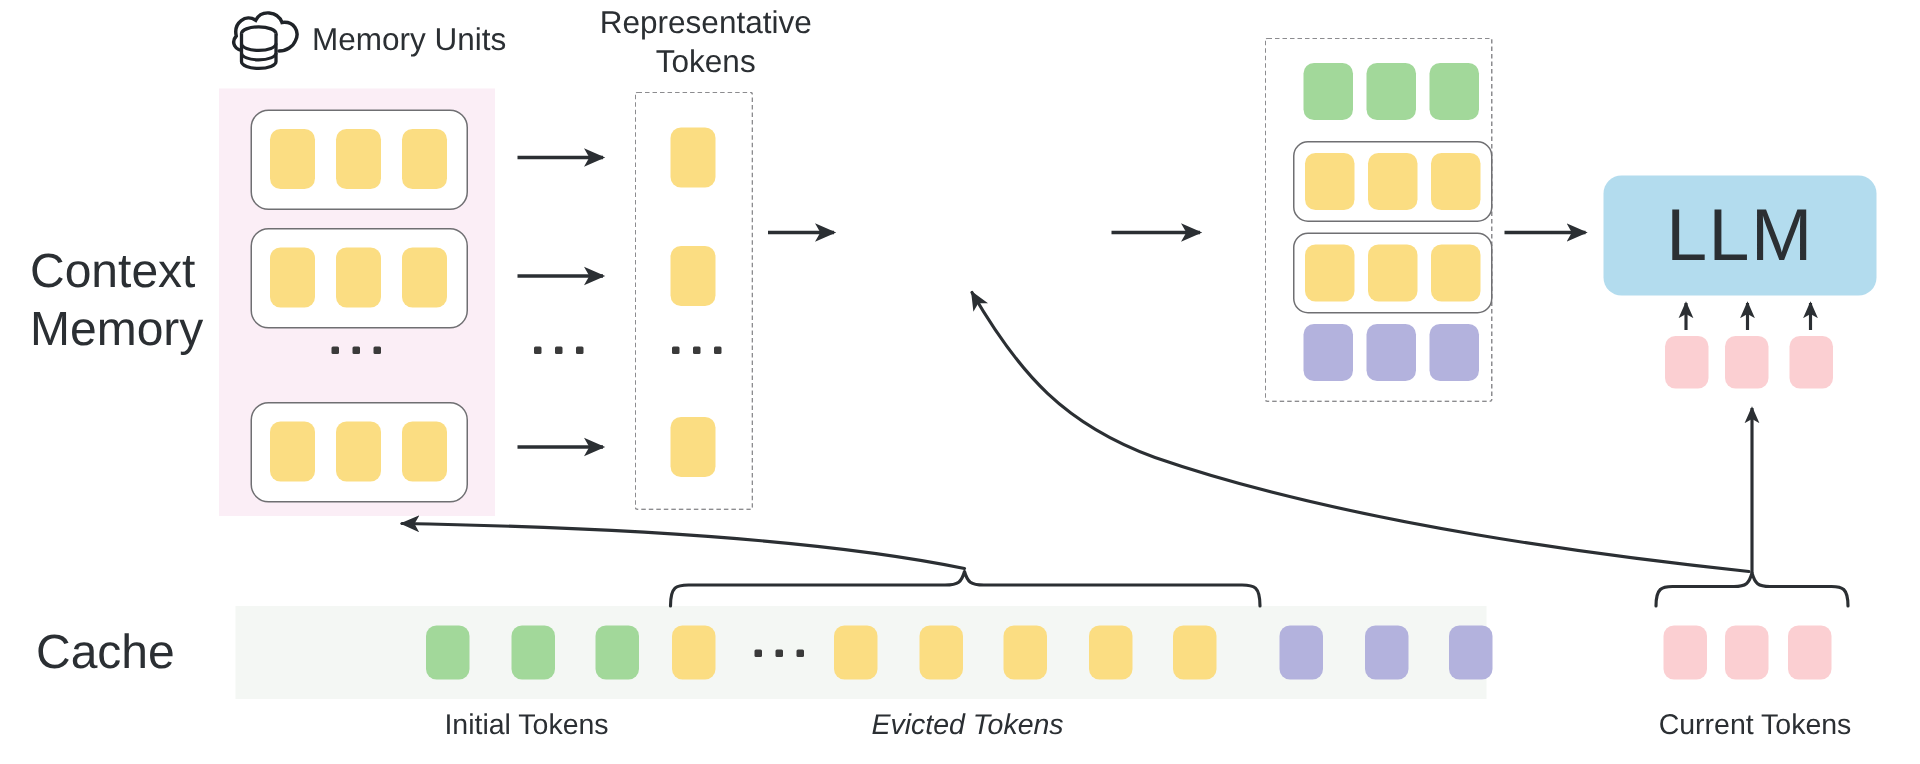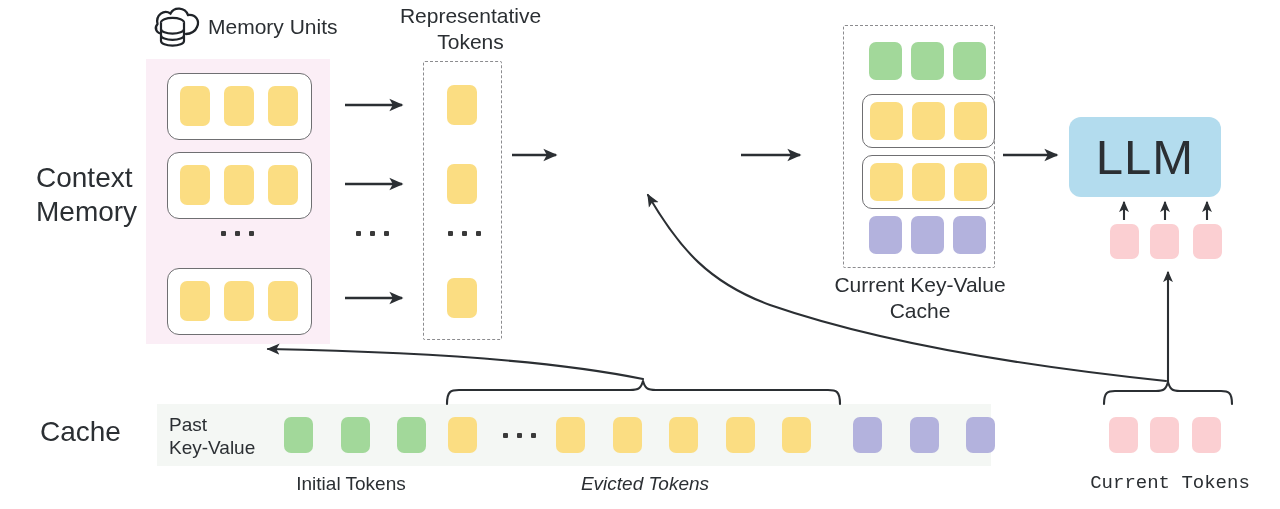--- a/index.html
+++ b/index.html
@@ -7,21 +7,21 @@
   body{
     width:1280px;height:509px;background:#ffffff;
     font-family:"Liberation Sans", sans-serif;
     color:#2b2f33;overflow:hidden;position:relative;
   }
   #stage{position:absolute;left:0;top:0;width:1280px;height:509px;}
   .abs{position:absolute;}
 
   
   .lbl{position:absolute;color:#2b2f33;line-height:1.22;white-space:pre-line;}
-  .lbl-big{font-size:28px;margin-left:16px;}
+  .lbl-big{font-size:32px;}
   .lbl-mid{font-size:21px;}
   .lbl-sm{font-size:19px;}
   .center{text-align:center;}
 
   
   .tok{position:absolute;border-radius:7px;}
   .tok-y{background:#fbdd82;}
   .tok-g{background:#a2d89a;}
   .tok-p{background:#b3b2dd;}
   .tok-r{background:#fbcfd2;}
@@ -136,33 +136,29 @@
   <div class="kv-row-box" style="left:862px;top:155px;width:131px;height:52px;">
     <div class="tok tok-y" style="left:7px;top:7px;width:33px;height:38px;"></div>
     <div class="tok tok-y" style="left:49px;top:7px;width:33px;height:38px;"></div>
     <div class="tok tok-y" style="left:91px;top:7px;width:33px;height:38px;"></div>
   </div>
 
   <div class="tok tok-p" style="left:869px;top:216px;width:33px;height:38px;"></div>
   <div class="tok tok-p" style="left:911px;top:216px;width:33px;height:38px;"></div>
   <div class="tok tok-p" style="left:953px;top:216px;width:33px;height:38px;"></div>
 
-  <div class="lbl lbl-mid center" style="left:822px;top:272px;width:196px;">Current Key-Value
-Cache</div>
-
-  <div class="llm-box" style="left:1069px;top:117px;width:152px;height:80px;">LLM</div>
+
+  <div class="llm-box" style="left:1069px;top:117px;width:182px;height:80px;">LLM</div>
 
   <div class="tok tok-r" style="left:1110px;top:224px;width:29px;height:35px;"></div>
   <div class="tok tok-r" style="left:1150px;top:224px;width:29px;height:35px;"></div>
   <div class="tok tok-r" style="left:1193px;top:224px;width:29px;height:35px;"></div>
 
   <div class="inputs-strip" style="left:157px;top:404px;width:834px;height:62px;"></div>
 
-  <div class="lbl lbl-sm" style="left:169px;top:413px;width:120px;">Past
-Key-Value</div>
 
   <div class="tok tok-g" style="left:284px;top:417px;width:29px;height:36px;"></div>
   <div class="tok tok-g" style="left:341px;top:417px;width:29px;height:36px;"></div>
   <div class="tok tok-g" style="left:397px;top:417px;width:29px;height:36px;"></div>
 
   <div class="tok tok-y" style="left:448px;top:417px;width:29px;height:36px;"></div>
   <div class="ell" style="left:503px;top:433px;">
     <span class="ell-dots">
         <i></i>
         <i></i>
@@ -178,21 +174,21 @@
   <div class="tok tok-p" style="left:853px;top:417px;width:29px;height:36px;"></div>
   <div class="tok tok-p" style="left:910px;top:417px;width:29px;height:36px;"></div>
   <div class="tok tok-p" style="left:966px;top:417px;width:29px;height:36px;"></div>
 
   <div class="tok tok-r" style="left:1109px;top:417px;width:29px;height:36px;"></div>
   <div class="tok tok-r" style="left:1150px;top:417px;width:29px;height:36px;"></div>
   <div class="tok tok-r" style="left:1192px;top:417px;width:29px;height:36px;"></div>
 
   <div class="lbl lbl-sm center" style="left:266px;top:472px;width:170px;">Initial Tokens</div>
   <div class="lbl lbl-sm center" style="left:545px;top:472px;width:200px;font-style:italic;">Evicted Tokens</div>
-  <div class="lbl lbl-sm center" style="left:1075px;top:472px;width:190px;font-family:Liberation Mono, monospace;">Current Tokens</div>
+  <div class="lbl lbl-sm center" style="left:1075px;top:472px;width:190px;">Current Tokens</div>
 
   <svg class="overlay" viewBox="0 0 1280 509">
     <defs>
       <marker id="ah" viewBox="0 0 10 10" refX="8.6" refY="5" markerWidth="6.4" markerHeight="6.4" orient="auto-start-reverse">
         <path d="M 0 0.8 L 9.6 5 L 0 9.2 L 2.4 5 Z" fill="#2b2f33"></path>
       </marker>
       <marker id="ah2" viewBox="0 0 10 10" refX="8.6" refY="5" markerWidth="5.6" markerHeight="5.6" orient="auto-start-reverse">
         <path d="M 0 0.8 L 9.6 5 L 0 9.2 L 2.4 5 Z" fill="#2b2f33"></path>
       </marker>
     </defs>

